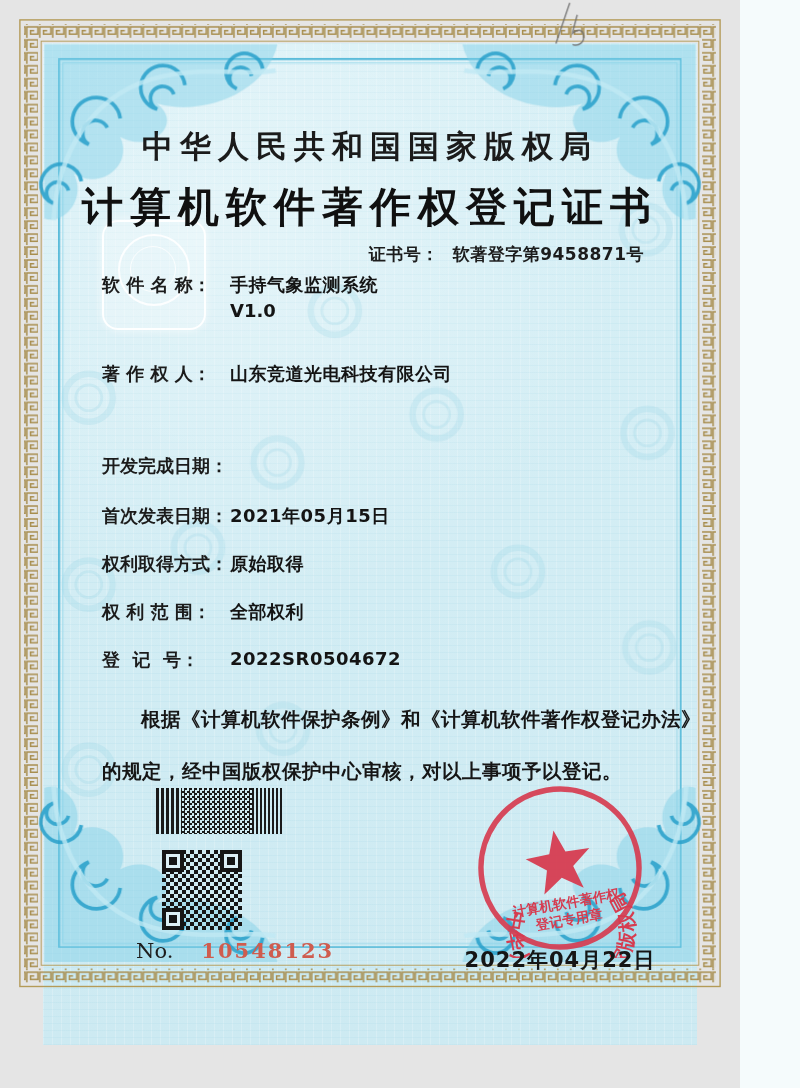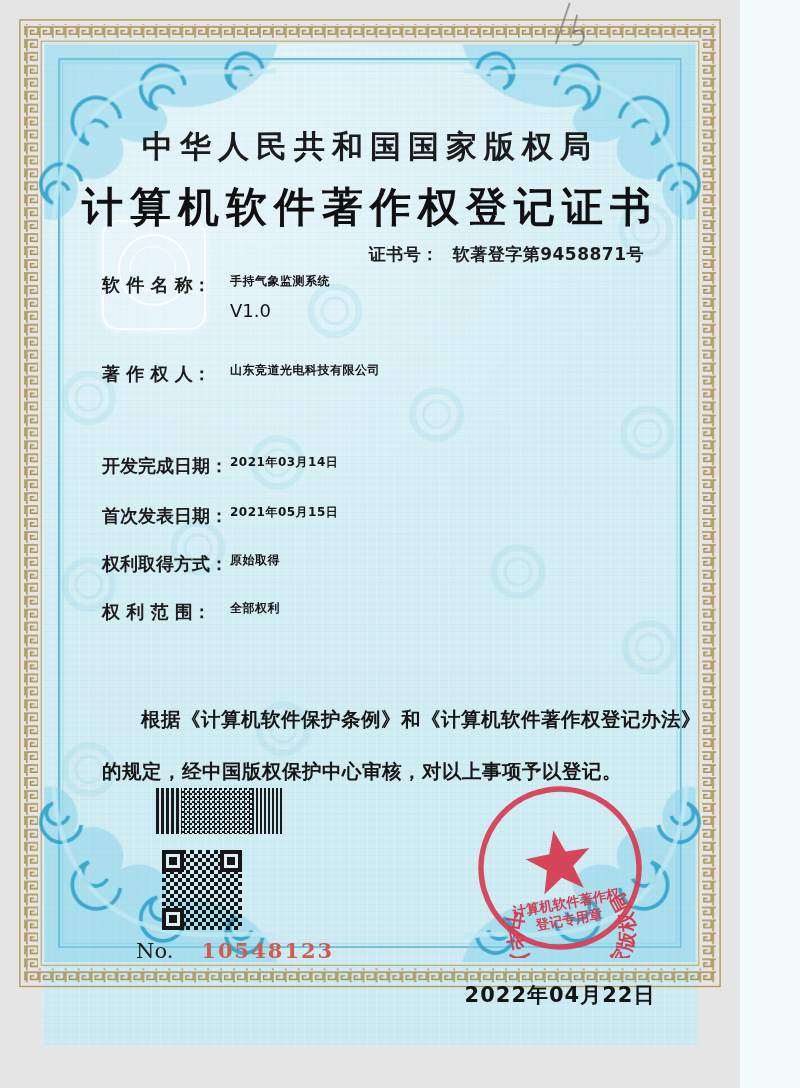--- a/index.html
+++ b/index.html
@@ -21,40 +21,40 @@
   .emboss .ring2{position:absolute;left:26px;top:24px;width:44px;height:44px;border:1.5px solid rgba(255,255,255,.8);border-radius:50%;}
   .content{position:absolute;inset:0;z-index:2;}
   .authority{position:absolute;left:0;right:0;top:126px;text-align:center;font-family:"DejaVu Serif","Liberation Serif",serif;
     font-size:31px;font-weight:900;color:#1b1b1b;letter-spacing:7px;}
   .cert-title{position:absolute;left:0;right:0;top:180px;text-align:center;font-family:"DejaVu Serif","Liberation Serif",serif;
     font-size:41px;font-weight:900;color:#101010;letter-spacing:7px;}
   .certno{position:absolute;right:96px;top:243px;font-size:17px;font-weight:700;color:#1c1c1c;letter-spacing:.5px;}
   .certno .lbl{margin-right:14px;margin-left:6px;}
   .row{position:absolute;left:102px;right:70px;height:30px;}
   .flabel{position:absolute;left:0;top:0;font-size:18px;font-weight:700;color:#1b1b1b;white-space:pre;}
-  .fvalue{position:absolute;left:128px;top:0;font-size:12px;font-weight:700;color:#141414;letter-spacing:.5px;}
-  .fvalue2{position:absolute;left:128px;top:27px;font-size:18px;font-weight:400;color:#141414;}
+  .fvalue{position:absolute;left:128px;top:0;font-size:18px;font-weight:700;color:#141414;letter-spacing:.5px;}
+  .fvalue2{position:absolute;left:128px;top:27px;font-size:18px;font-weight:700;color:#141414;}
   .statement{position:absolute;left:102px;top:694px;width:614px;font-size:19.5px;line-height:52px;font-weight:600;
     color:#161616;text-indent:2em;letter-spacing:.5px;}
   
   .barcode{position:absolute;left:156px;top:788px;width:126px;height:46px;display:flex;}
   .bc-left{width:26px;background:repeating-linear-gradient(90deg,#1a1a1a 0 3px,transparent 3px 5px);}
   .bc-mid{flex:1;background:repeating-conic-gradient(#1a1a1a 0 25%,transparent 0 50%) 0 0/5px 5px;}
   .bc-right{width:30px;background:repeating-linear-gradient(90deg,#1a1a1a 0 2px,transparent 2px 4px);}
   
   .qr{position:absolute;left:162px;top:850px;width:80px;height:80px;
     background:repeating-conic-gradient(#161616 0 25%,transparent 0 50%) 0 0/8px 8px;}
   .finder{position:absolute;width:22px;height:22px;border:4px solid #161616;background:#ddf0f6;box-sizing:border-box;}
   .finder::after{content:"";position:absolute;inset:3px;background:#161616;}
   .f-tl{left:0;top:0}.f-tr{right:0;top:0}.f-bl{left:0;bottom:0}
   .serial{position:absolute;left:136px;top:938px;font-family:"DejaVu Serif","Liberation Serif",serif;font-size:21px;color:#1d1d1d;}
   .serial .num{color:#cf5c4e;letter-spacing:2px;margin-left:28px;font-weight:600;}
   .seal-wrap{position:absolute;left:474px;top:782px;width:176px;height:176px;}
   .issue-date{position:absolute;left:462px;top:946px;width:196px;text-align:center;font-size:21px;font-weight:700;
-    color:#151515;letter-spacing:1px;margin-top:35px;}
+    color:#151515;letter-spacing:1px;}
 </style>
 </head>
 <body>
 
 <div class="page">
 
   <div class="paper"></div>
 
   <svg class="frame-svg" viewBox="0 0 800 1088" xmlns="http://www.w3.org/2000/svg">
     <defs>
@@ -134,38 +134,41 @@
       <span class="fvalue2">V1.0</span>
     </div>
 
     <div class="row" style="top:362px">
       <span class="flabel">著 作 权 人：</span>
       <span class="fvalue">山东竞道光电科技有限公司</span>
     </div>
 
     <div class="row" style="top:454px">
       <span class="flabel">开发完成日期：</span>
-      <span class="fvalue">2021年03月14日</span>
     </div>
 
     <div class="row" style="top:504px">
       <span class="flabel">首次发表日期：</span>
       <span class="fvalue">2021年05月15日</span>
     </div>
 
     <div class="row" style="top:600px">
       <span class="flabel">权 利 范 围：</span>
       <span class="fvalue">全部权利</span>
     </div>
 
     <div class="row" style="top:552px">
       <span class="flabel">权利取得方式：</span>
       <span class="fvalue">原始取得</span>
     </div>
 
+    <div class="row" style="top:648px">
+      <span class="flabel">登  记  号：</span>
+      <span class="fvalue">2022SR0504672</span>
+    </div>
 
     <div class="statement">根据《计算机软件保护条例》和《计算机软件著作权登记办法》的规定，经中国版权保护中心审核，对以上事项予以登记。</div>
 
     <div class="barcode">
       <div class="bc-left"></div>
       <div class="bc-mid"></div>
       <div class="bc-right"></div>
     </div>
 
     <div class="qr">

